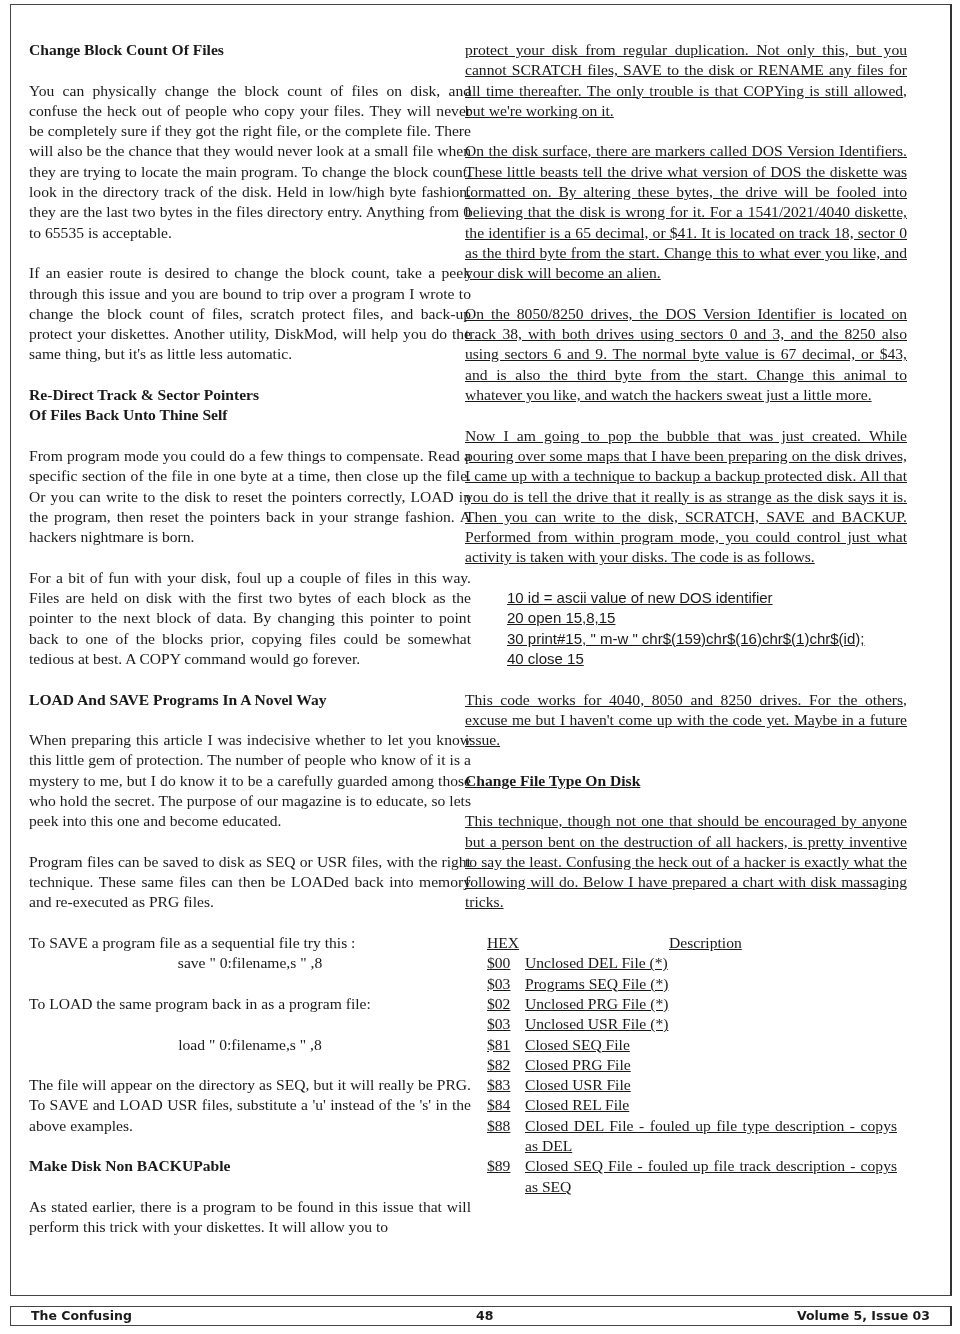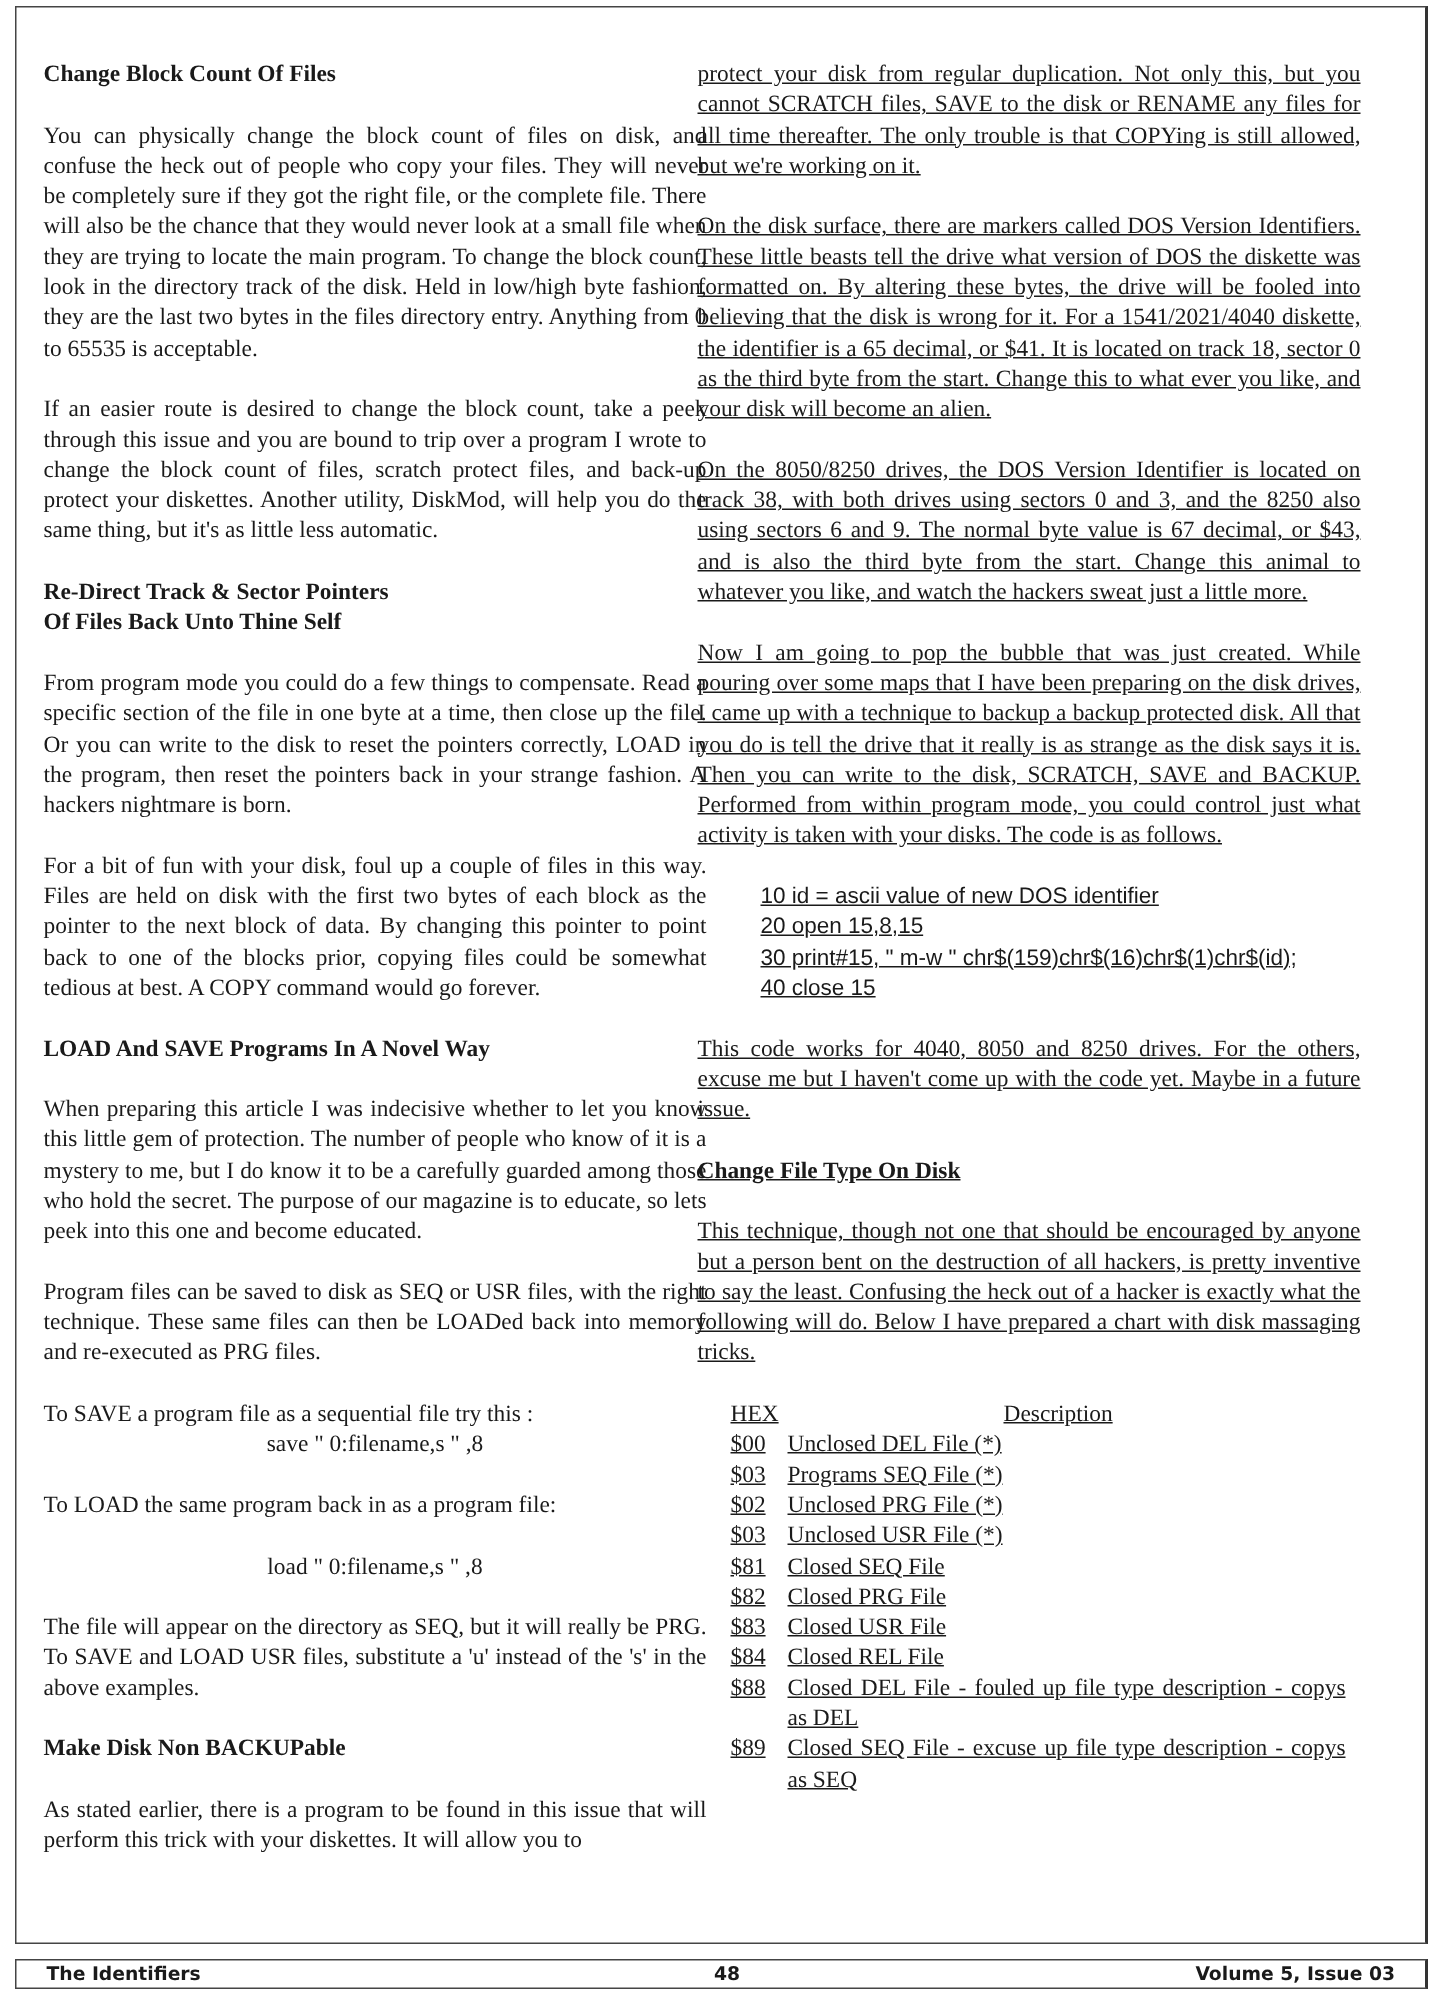--- a/index.html
+++ b/index.html
@@ -101,23 +101,23 @@
     <tr>
           <td class="h">$84</td>
           <td class="d">Closed REL File</td>
         </tr>
     <tr>
           <td class="h">$88</td>
           <td class="d">Closed DEL File - fouled up file type description - copys as DEL</td>
         </tr>
     <tr>
           <td class="h">$89</td>
-          <td class="d">Closed SEQ File - excuse up file type description - copys as SEQ</td>
+          <td class="d">Closed SEQ File - fouled up file track description - copys as SEQ</td>
         </tr>
   </tbody>
     </table>
 </div>
 
 <div class="footer">
-  <span class="f-left">The Identifiers</span>
+  <span class="f-left">The Confusing</span>
   <span class="f-mid">48</span>
   <span class="f-right">Volume 5, Issue 03</span>
 </div>
 
 </body></html>

